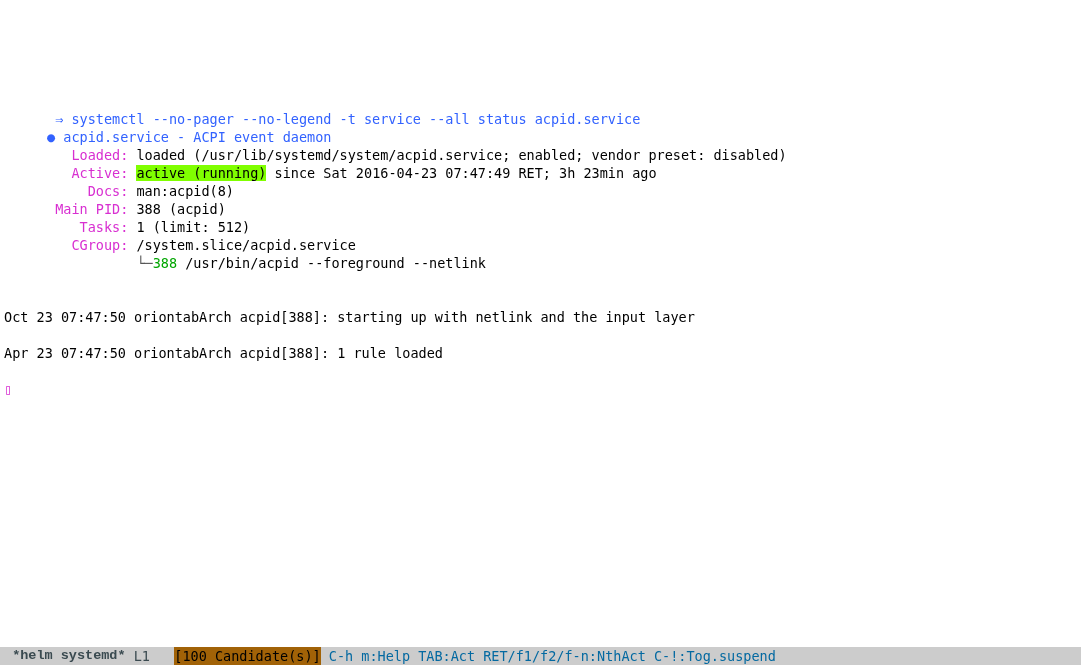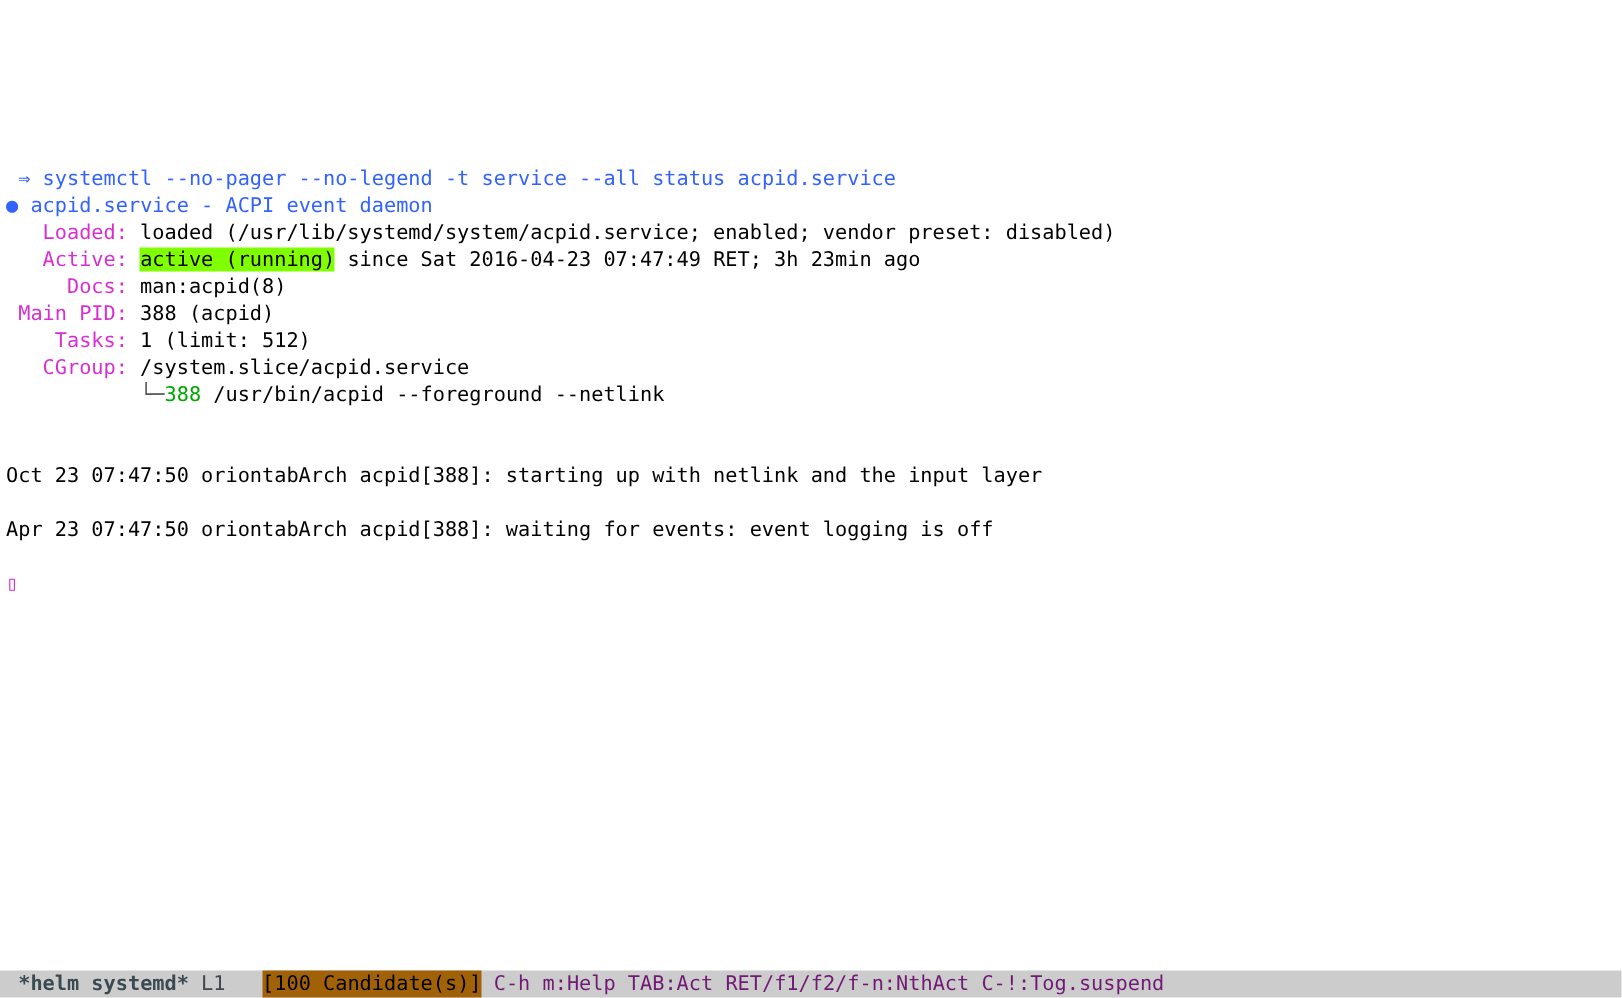--- a/index.html
+++ b/index.html
@@ -14,40 +14,41 @@
     overflow: hidden;
     white-space: pre;
   }
   .blue { color: #3262ff; }
   .magenta { color: #d82fd1; }
   .green { color: #00a600; }
   .hl-green-bg { background: #80ff00; color: #000; }
   .bullet { color: #3262ff; }
   .top-pane {
     padding: 2px 20px 0 4px;
+    margin-left: 43px;
   }
   .log-pane {
     padding: 0 4px;
   }
   .cursor { color: #d82fd1; }
   .bottom-modeline {
     background: #cccccc;
     color: #3a4a50;
     padding: 0 4px;
     display: flex;
     align-items: center;
     position: absolute;
     bottom: 0;
     left: 0;
     right: 0;
     width: 1081px;
   }
-  .bottom-modeline .bm-buf { font-weight: bold; }
+  .bottom-modeline .bm-buf { font-weight: bold; font-family: Liberation Mono, monospace; }
   .bottom-modeline .bm-cands { background: #a16207; color: #000; }
-  .bottom-modeline .bm-key { color: #701a75; }
+  .bottom-modeline .bm-key { color: #0369a1; }
   .tree-branch { color: #555; }
 </style>
 </head>
 <body>
 
 
 
 
 <div class="top-pane">
 <span class="blue"> ⇒ </span><span class="blue">systemctl --no-pager --no-legend -t service --all status acpid.service</span>
@@ -55,21 +56,21 @@
 <span class="magenta">   Loaded:</span><span> loaded (/usr/lib/systemd/system/acpid.service; enabled; vendor preset: disabled)</span>
 <span class="magenta">   Active:</span><span> </span><span class="hl-green-bg">active (running)</span><span> since Sat 2016-04-23 07:47:49 RET; 3h 23min ago</span>
 <span class="magenta">     Docs:</span><span> man:acpid(8)</span>
 <span class="magenta"> Main PID:</span><span> 388 (acpid)</span>
 <span class="magenta">    Tasks:</span><span> 1 (limit: 512)</span>
 <span class="magenta">   CGroup:</span><span> /system.slice/acpid.service</span>
 <span class="tree-branch">           └─</span><span class="green">388</span><span> /usr/bin/acpid --foreground --netlink</span>
 </div>
 <div class="log-pane">
 <div>Oct 23 07:47:50 oriontabArch acpid[388]: starting up with netlink and the input layer</div>
-<div>Apr 23 07:47:50 oriontabArch acpid[388]: waiting for events: event logging is off</div>
+<div>Apr 23 07:47:50 oriontabArch acpid[388]: 1 rule loaded</div>
 <div class="cursor">▯</div>
 <div>&nbsp;</div><div>&nbsp;</div><div>&nbsp;</div><div>&nbsp;</div><div>&nbsp;</div><div>&nbsp;</div>
 </div>
 
 
 
 
 
 
 

